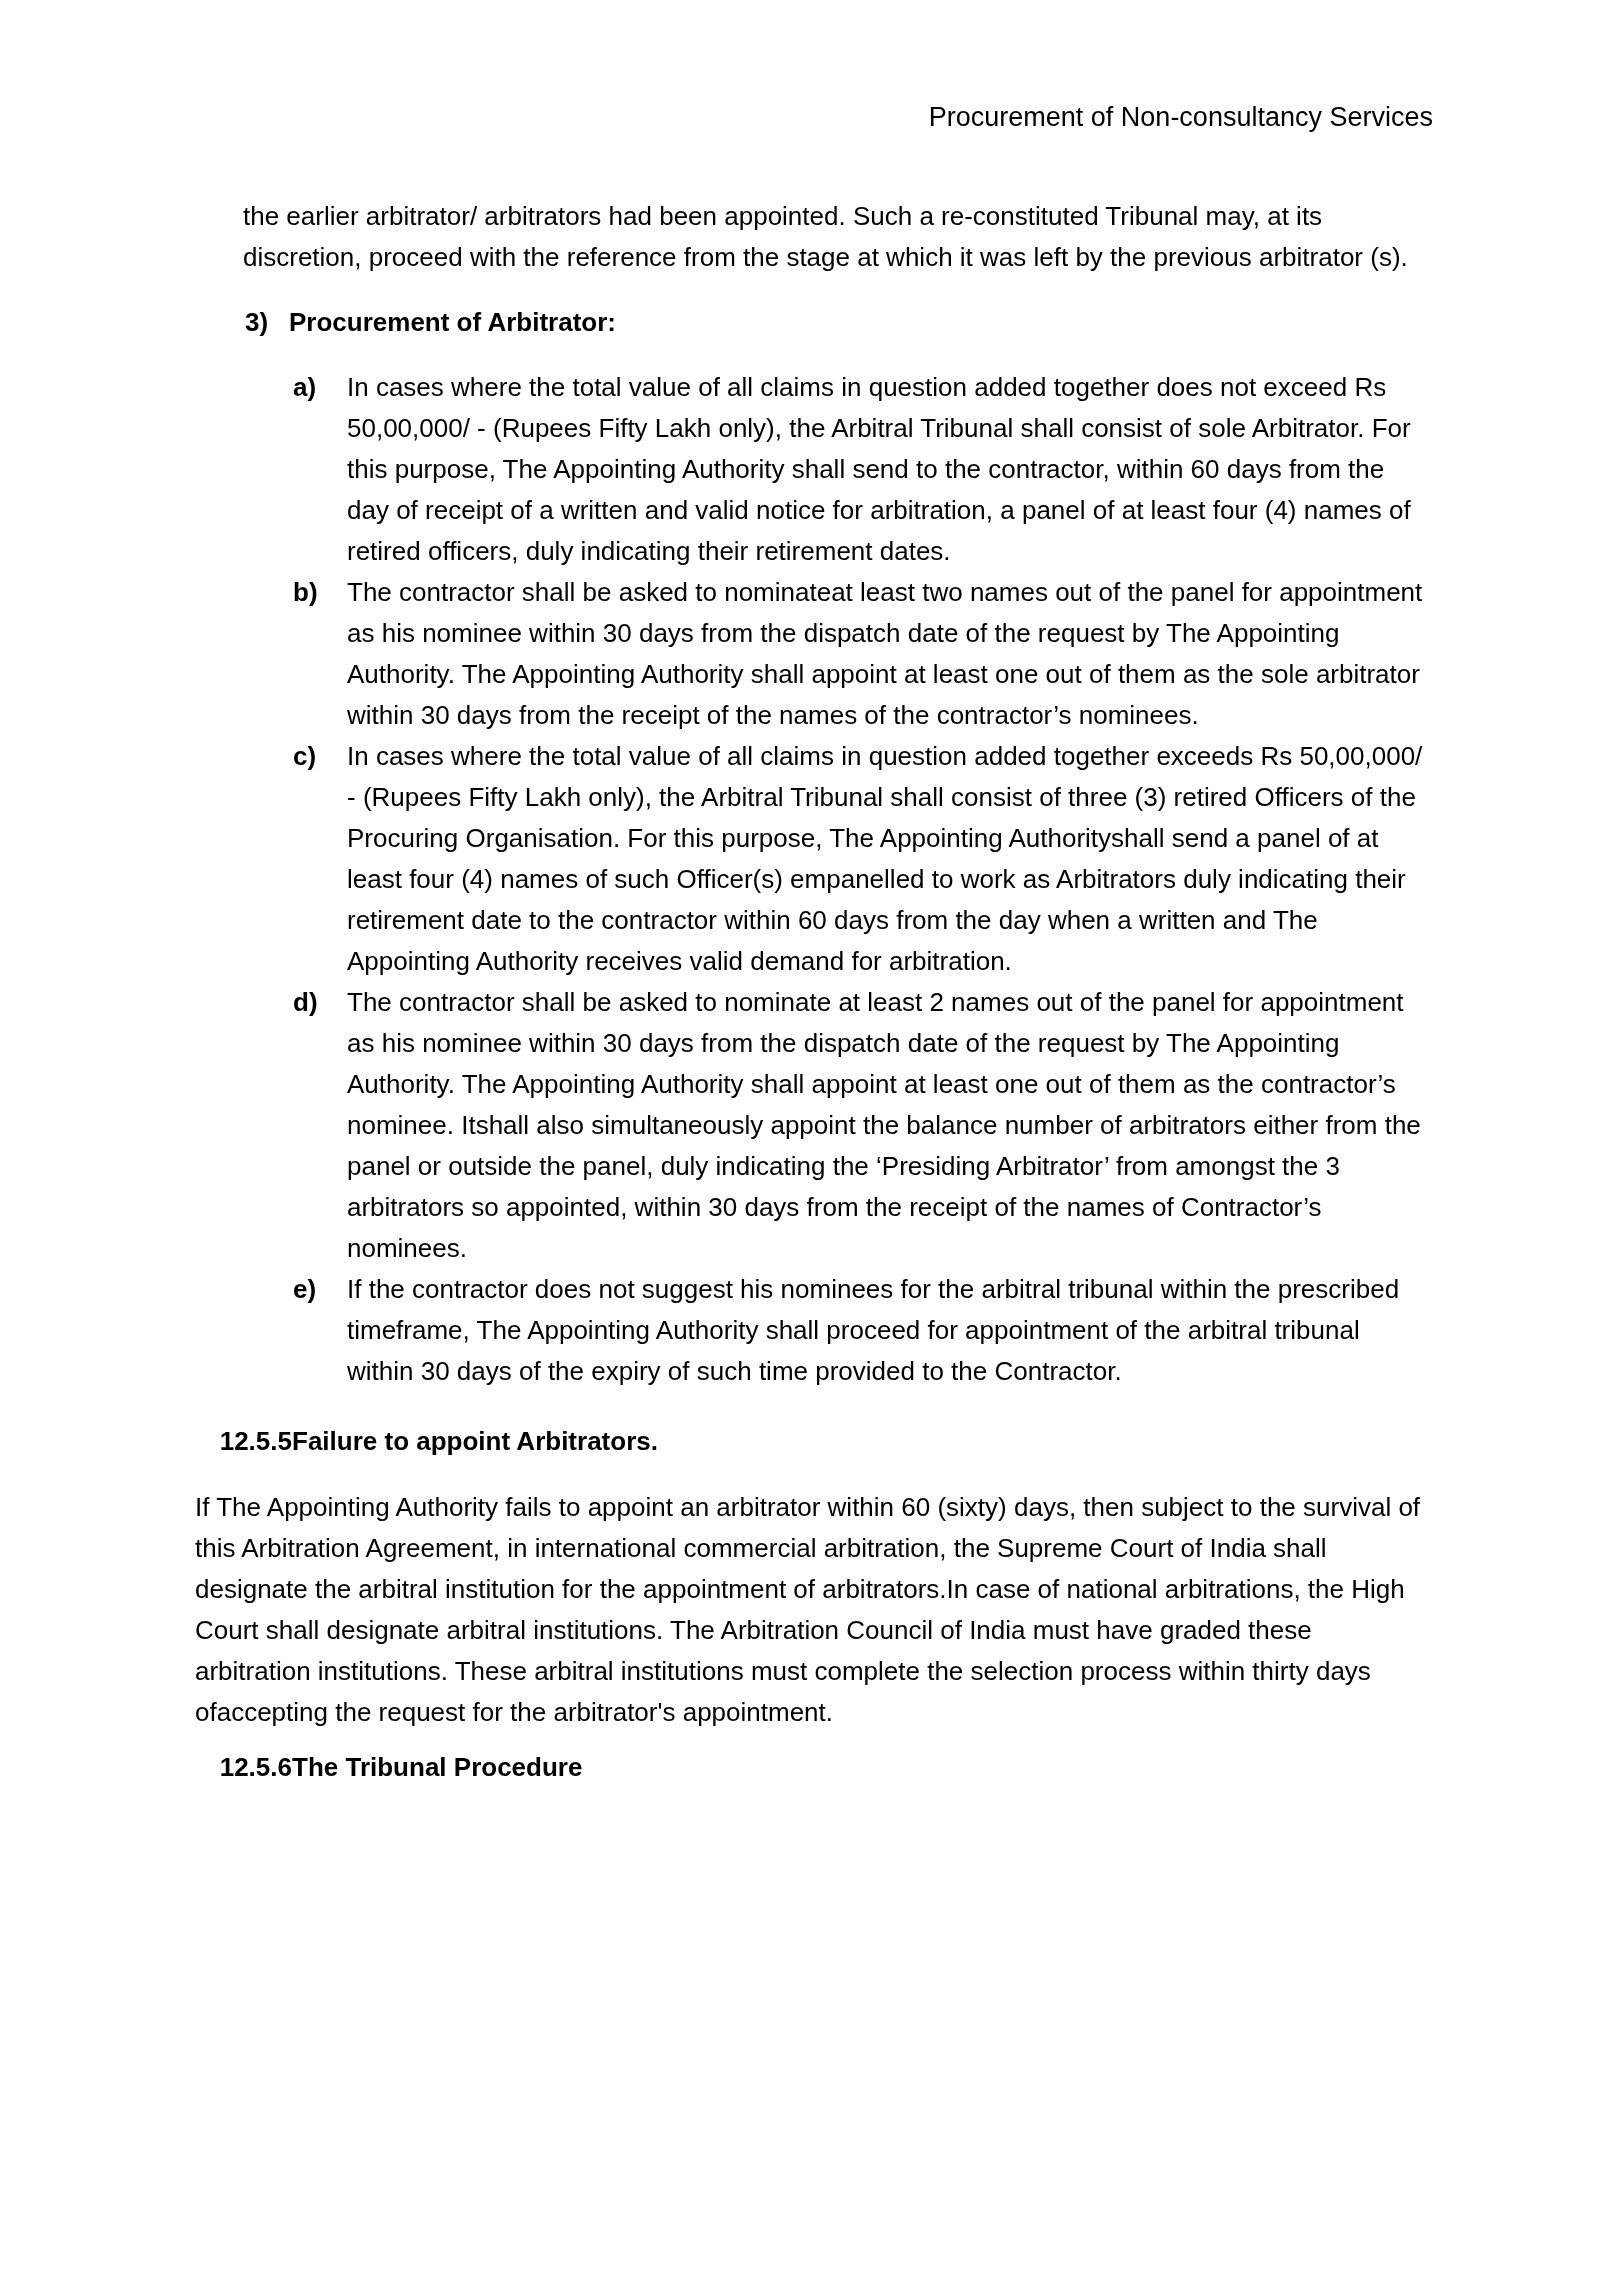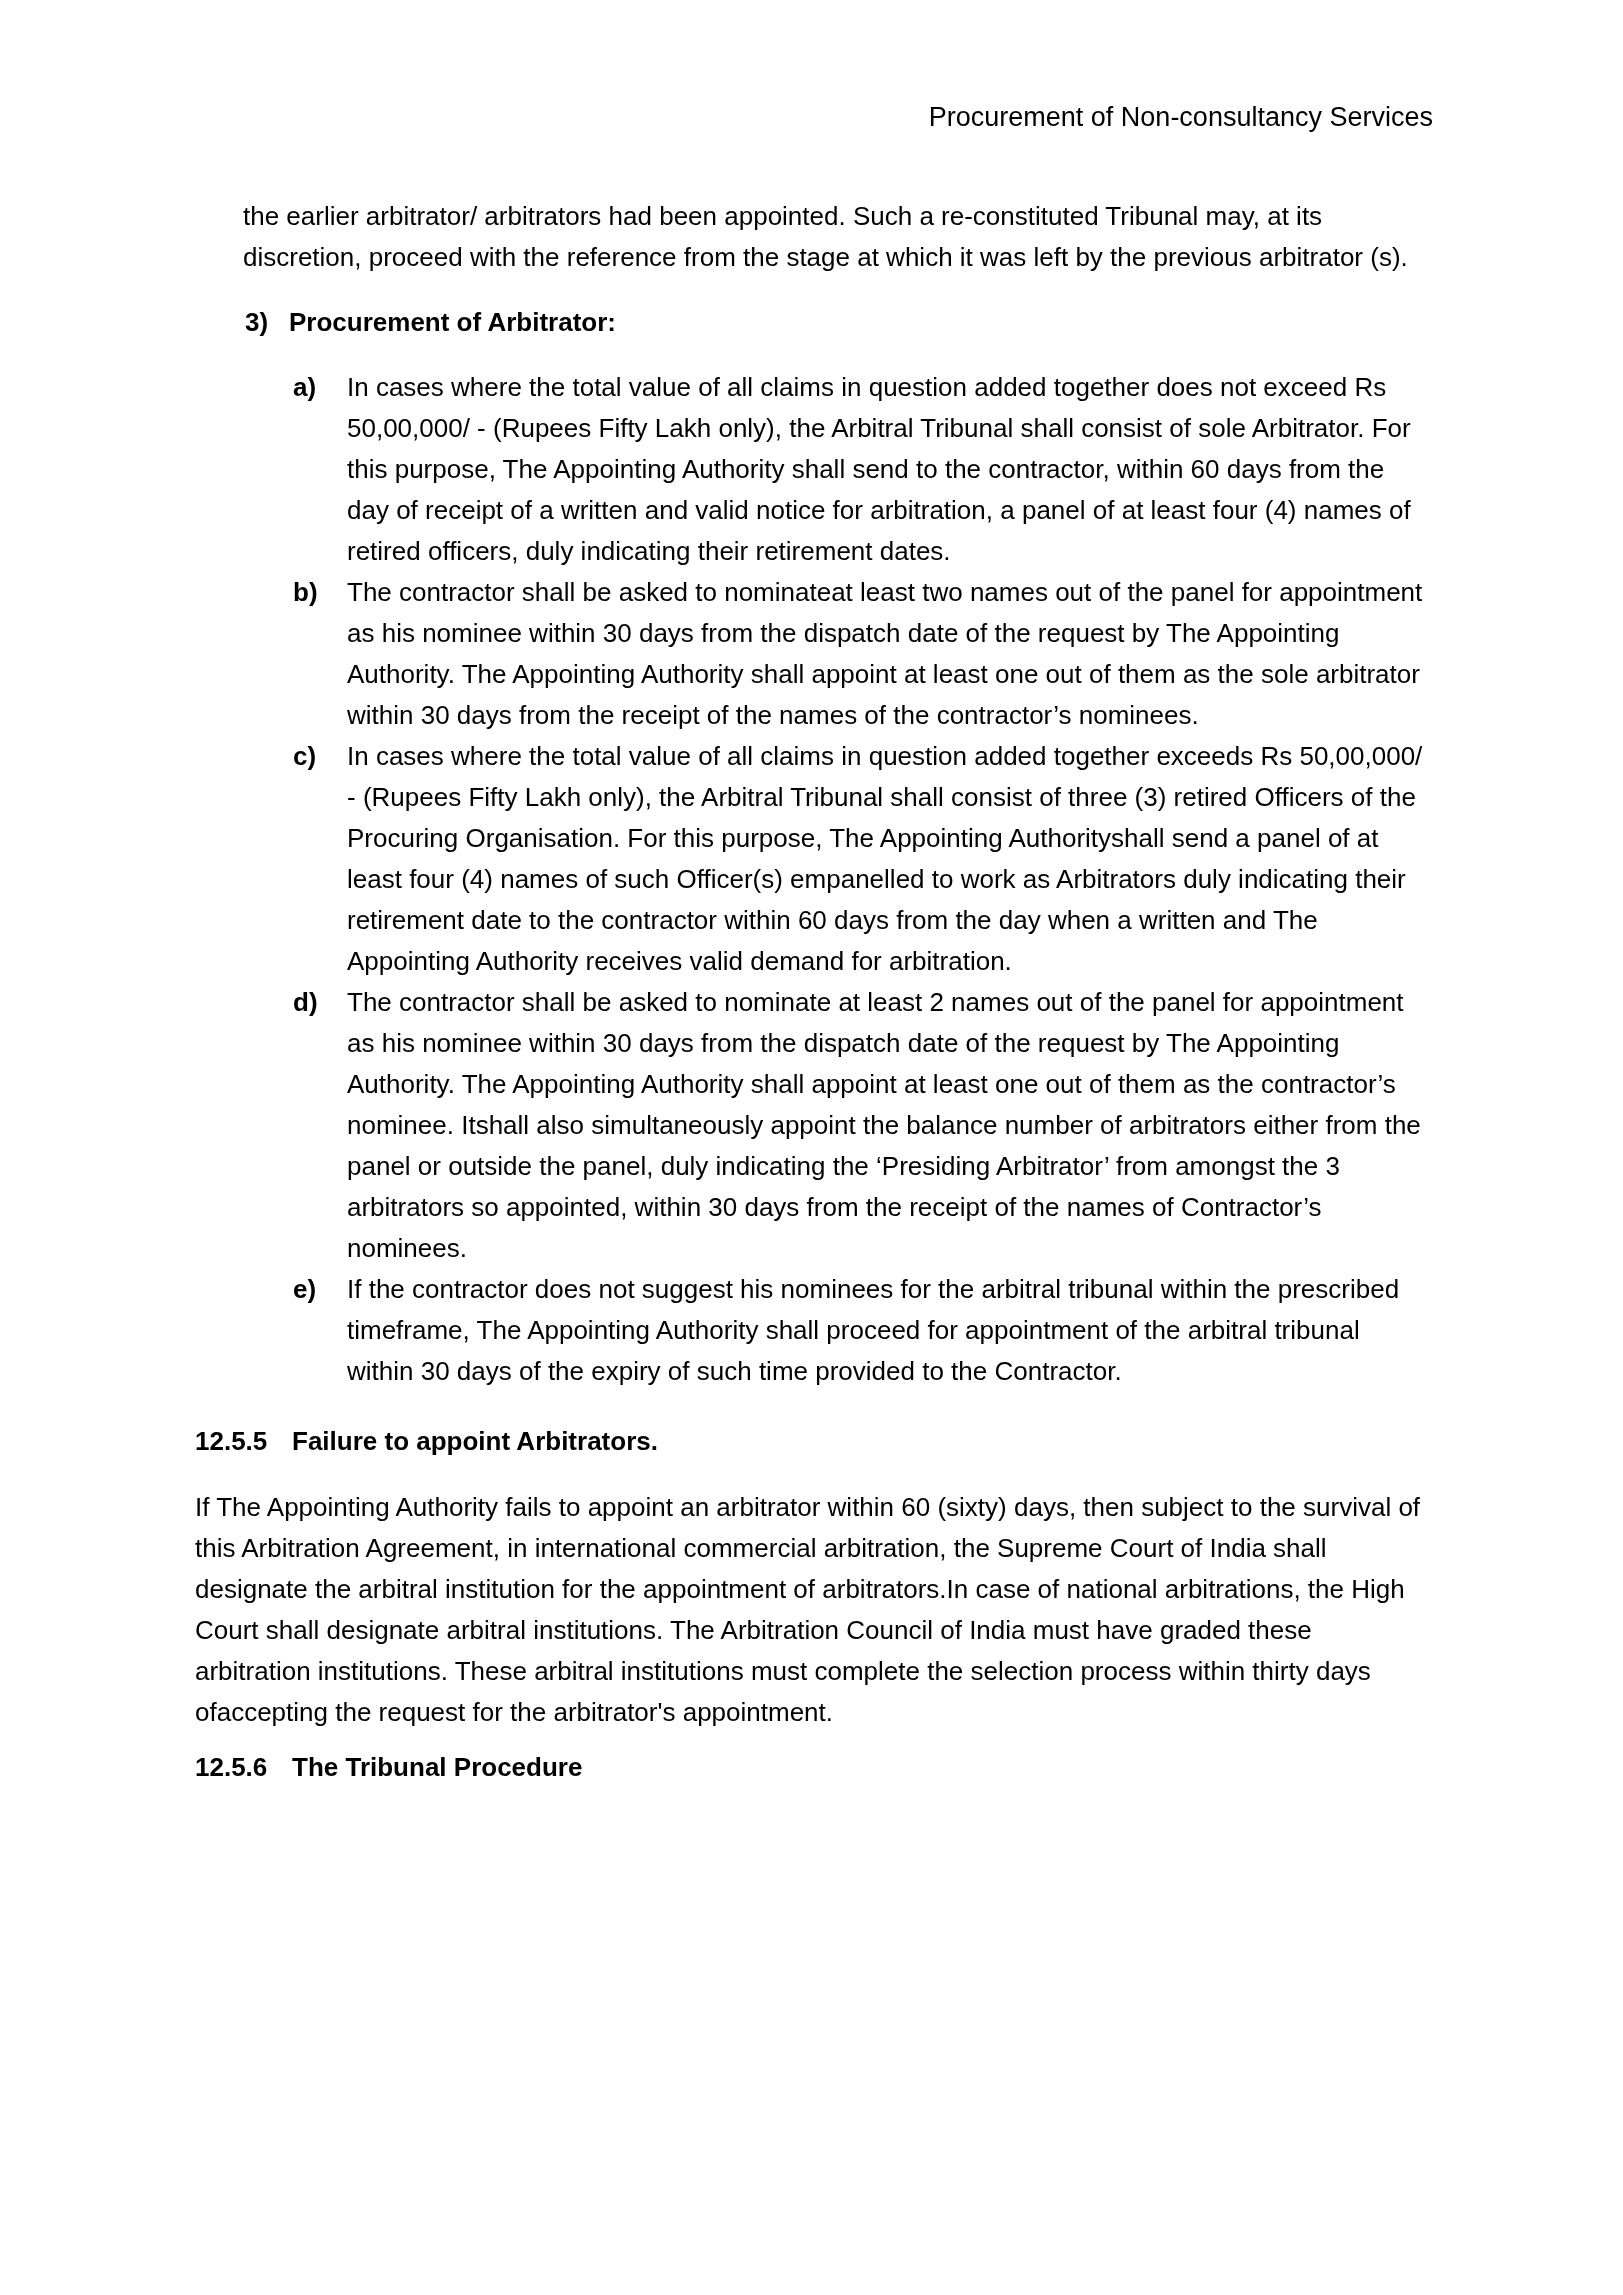--- a/index.html
+++ b/index.html
@@ -55,20 +55,21 @@
     flex: 0 0 auto;
     font-weight: bold;
   }
   .lettered-item .letter-text {
     flex: 1 1 auto;
   }
   .section-heading {
     display: flex;
     font-weight: bold;
     margin-bottom: 25px;
+    text-align: right;
   }
   .section-heading .sec-num {
     width: 97px;
     flex: 0 0 auto;
   }
   .section-paragraph {
     margin-bottom: 14px;
   }
   .footer {
     position: absolute;

